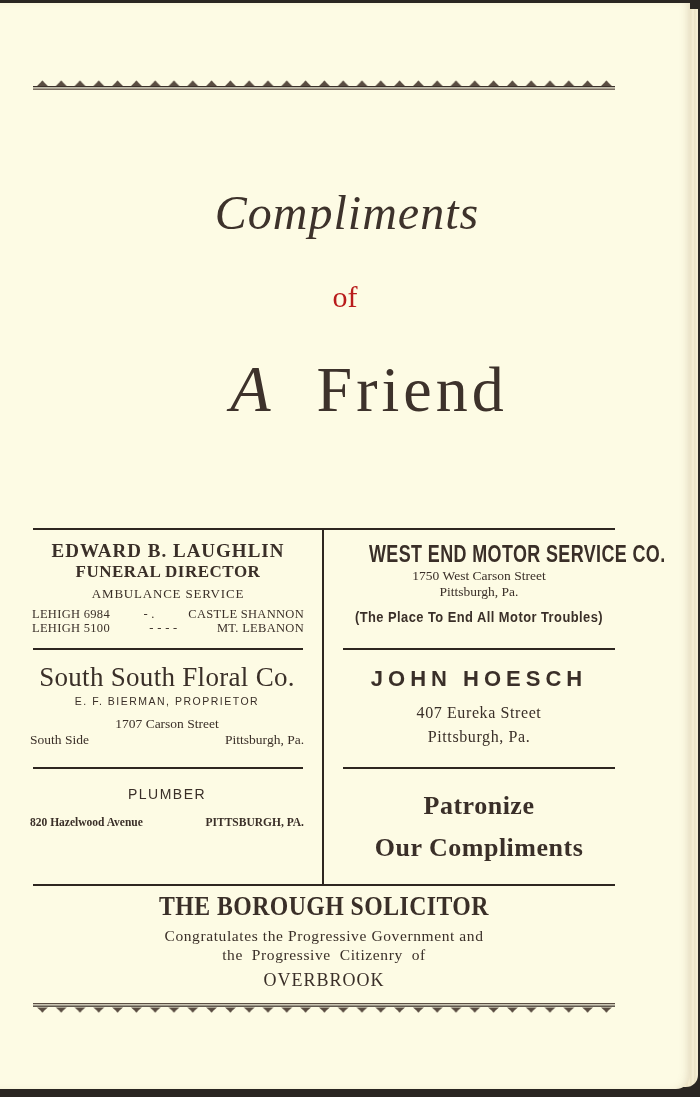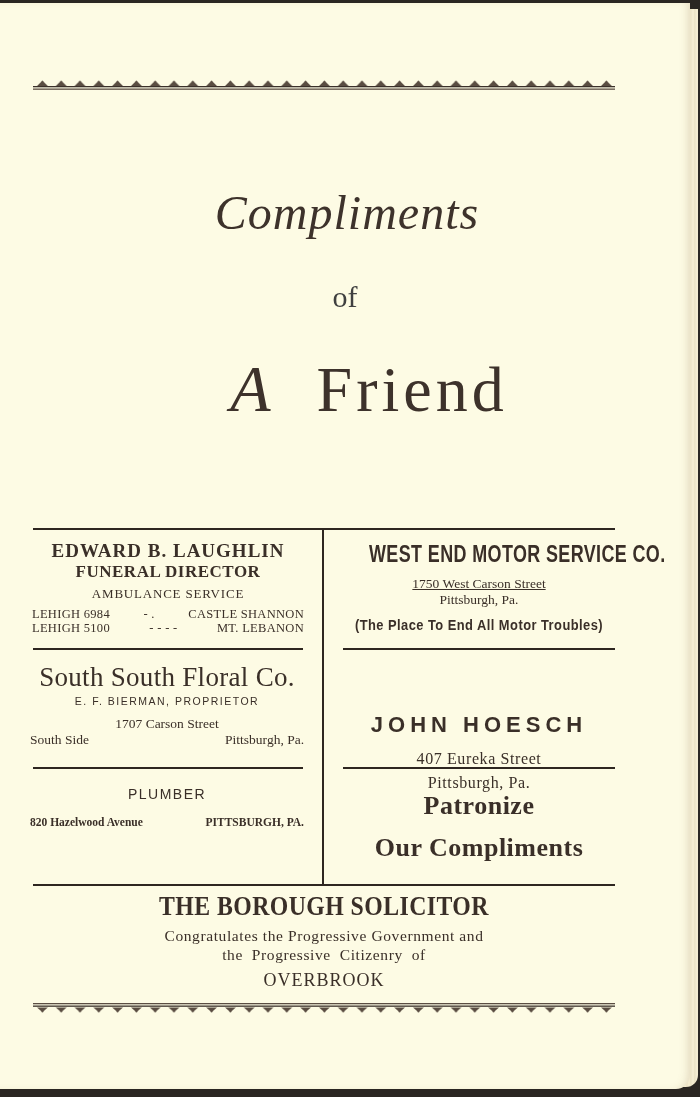--- a/index.html
+++ b/index.html
@@ -33,21 +33,21 @@
     height: 14px;
   }
   .ornament svg { display: block; width: 100%; height: 100%; }
   .compliments {
     position: absolute; top: 182px; left: 2px; width: 690px; text-align: center;
     font-family: "Liberation Serif", serif; font-style: italic;
     font-size: 48px; letter-spacing: 1px; color: #3d322b;
   }
   .of {
     position: absolute; top: 277px; left: 0; width: 690px; text-align: center;
-    font-size: 30px; color: #404040;
+    font-size: 30px; color: #b91c1c;
   }
   .a-friend {
     position: absolute; top: 348px; left: 0; width: 690px; text-align: center;
     font-size: 64px; letter-spacing: 4px; color: #3d322b; padding-left: 48px;
   }
   .a-friend .script-a { font-style: italic; font-size: 66px; margin-right: 42px; }
 
   .rule { position: absolute; background: #2e2620; height: 2px; }
   .vrule { position: absolute; background: #2e2620; width: 2px; }
 
@@ -65,21 +65,21 @@
   .westend-addr { font-size: 13.5px; line-height: 16px; }
   .westend-tag { font-family: "Liberation Sans", sans-serif; font-size: 14px; font-weight: bold; margin-top: 9px; transform: scaleX(0.92); white-space: nowrap; letter-spacing: 0.5px; }
 
   
   .floral-name { font-size: 27px; letter-spacing: 0.3px; }
   .floral-prop { font-family: "Liberation Sans", sans-serif; font-size: 10.5px; letter-spacing: 1.5px; margin-top: 2px; }
   .floral-addr { font-size: 13.5px; margin-top: 9px; }
   .split-row { display: flex; justify-content: space-between; font-size: 13.5px; }
 
   
-  .hoesch-name { font-family: "Liberation Sans", sans-serif; font-size: 22px; letter-spacing: 5px; font-weight: bold; margin-top: 46px; }
+  .hoesch-name { font-family: "Liberation Sans", sans-serif; font-size: 22px; letter-spacing: 5px; font-weight: bold; }
   .hoesch-line { font-size: 16px; letter-spacing: 0.6px; margin-top: 10px; }
 
   
   .merritt-name { font-size: 26px; font-weight: bold; letter-spacing: 2.5px; }
   .merritt-trade { font-family: "Liberation Sans", sans-serif; font-size: 14px; letter-spacing: 1.5px; margin-top: 4px; }
   .merritt-row { display: flex; justify-content: space-between; font-size: 11.5px; font-weight: bold; margin-top: 14px; }
 
   
   .patron-line { font-size: 26px; font-weight: bold; letter-spacing: 0.5px; line-height: 42px; }
 
@@ -132,21 +132,21 @@
     </div>
     <div class="phone-row">
       <span>LEHIGH 5100</span>
       <span>- - - -</span>
       <span>MT. LEBANON</span>
     </div>
   </div>
 
   <div class="ad serif" style="left:338px; top:538px; width:282px;">
     <div class="westend-name">WEST END MOTOR SERVICE CO.</div>
-    <div class="westend-addr" style="margin-top:8px;text-decoration:underline;">1750 West Carson Street</div>
+    <div class="westend-addr" style="margin-top:0px;">1750 West Carson Street</div>
     <div class="westend-addr">Pittsburgh, Pa.</div>
     <div class="westend-tag">(The Place To End All Motor Troubles)</div>
   </div>
 
   <div class="ad serif" style="left:30px; top:659px; width:274px;">
     <div class="floral-name">South South Floral Co.</div>
     <div class="floral-prop">E. F. BIERMAN, PROPRIETOR</div>
     <div class="floral-addr">1707 Carson Street</div>
     <div class="split-row">
       <span>South Side</span>

